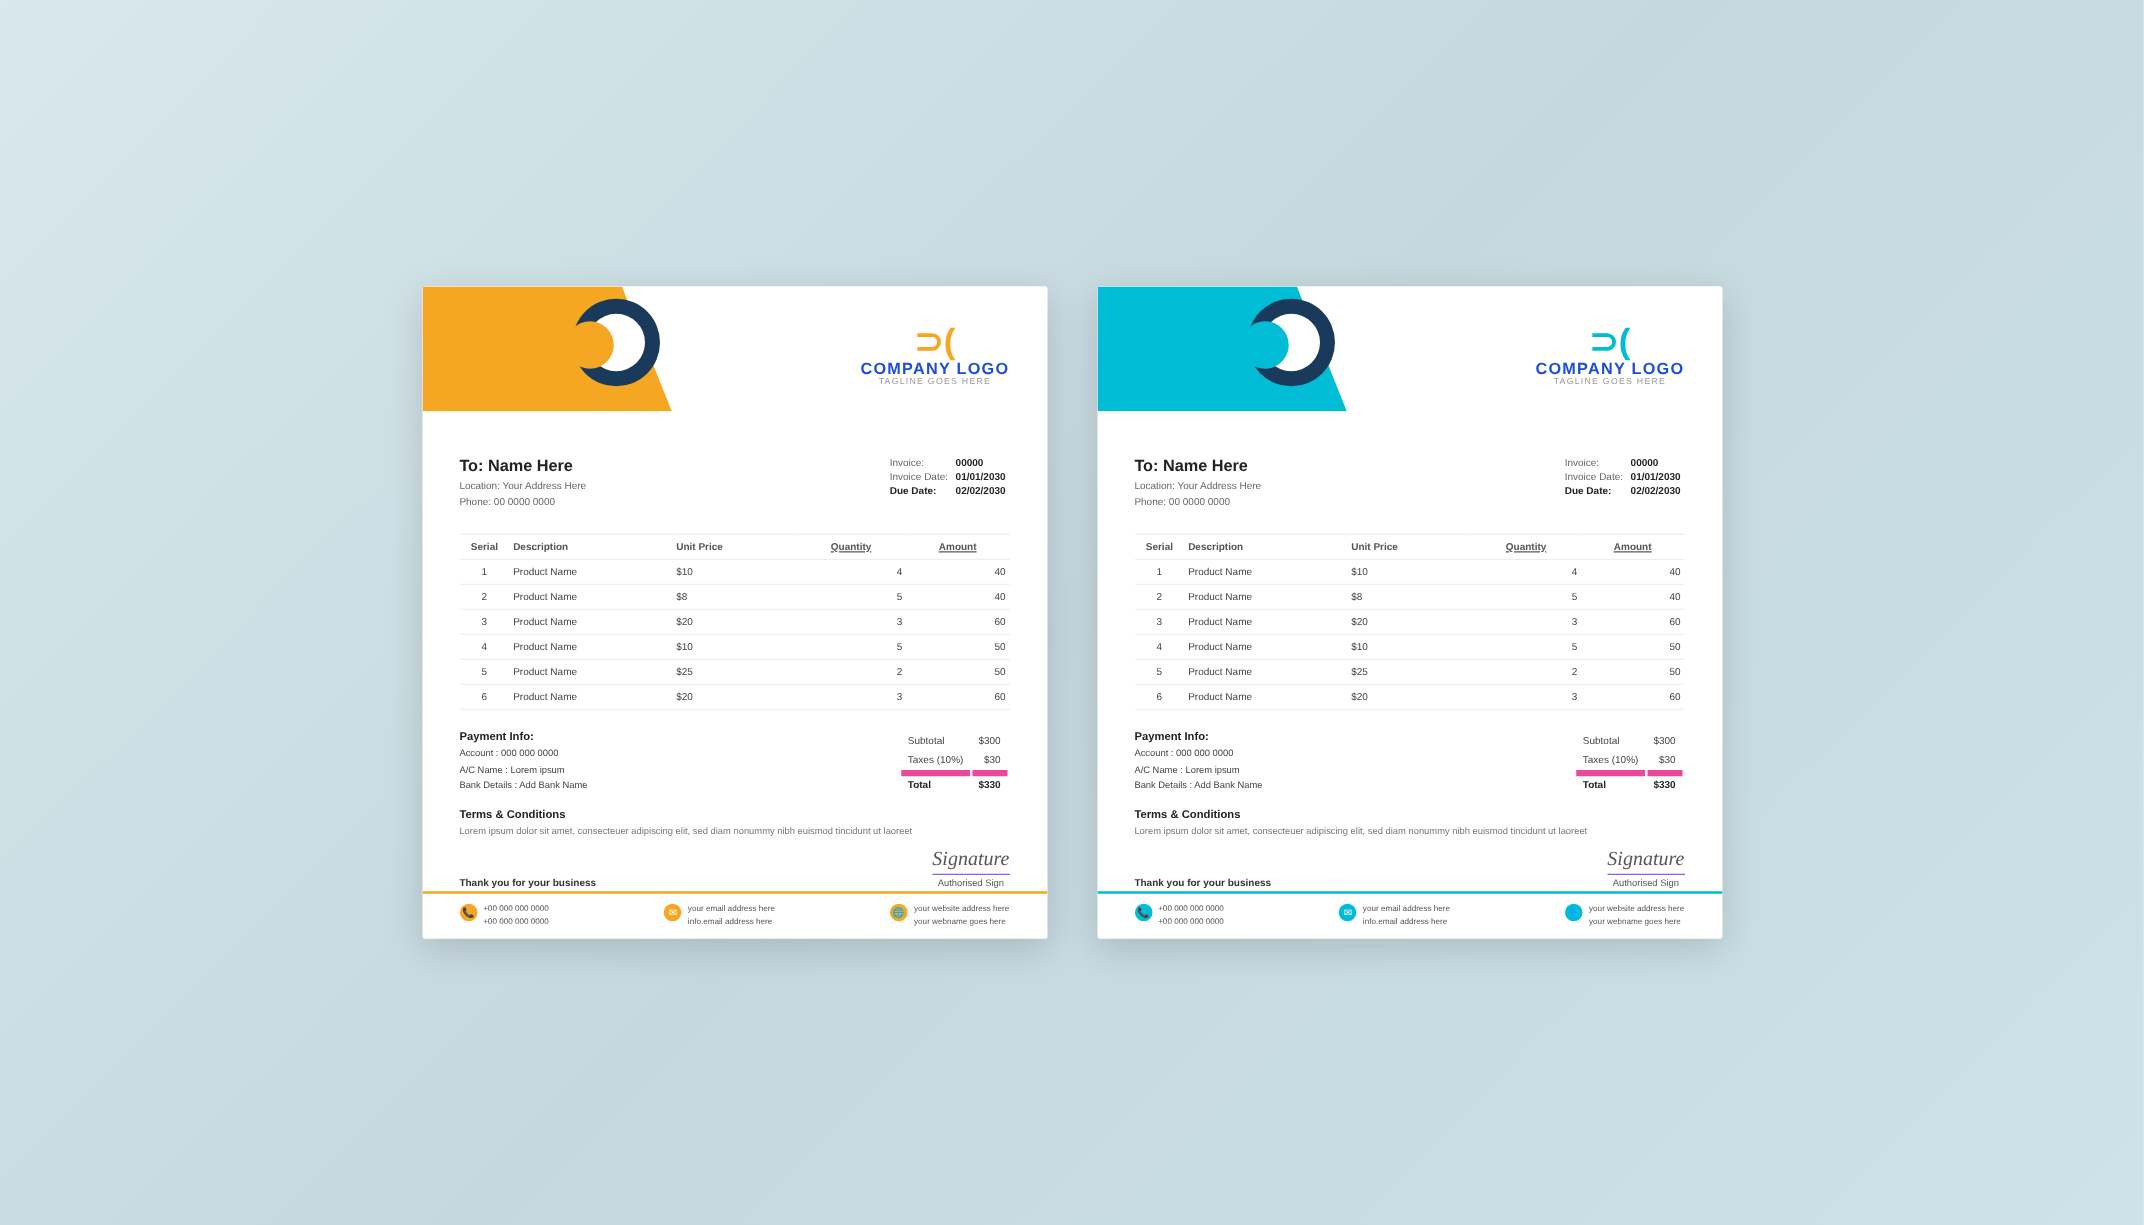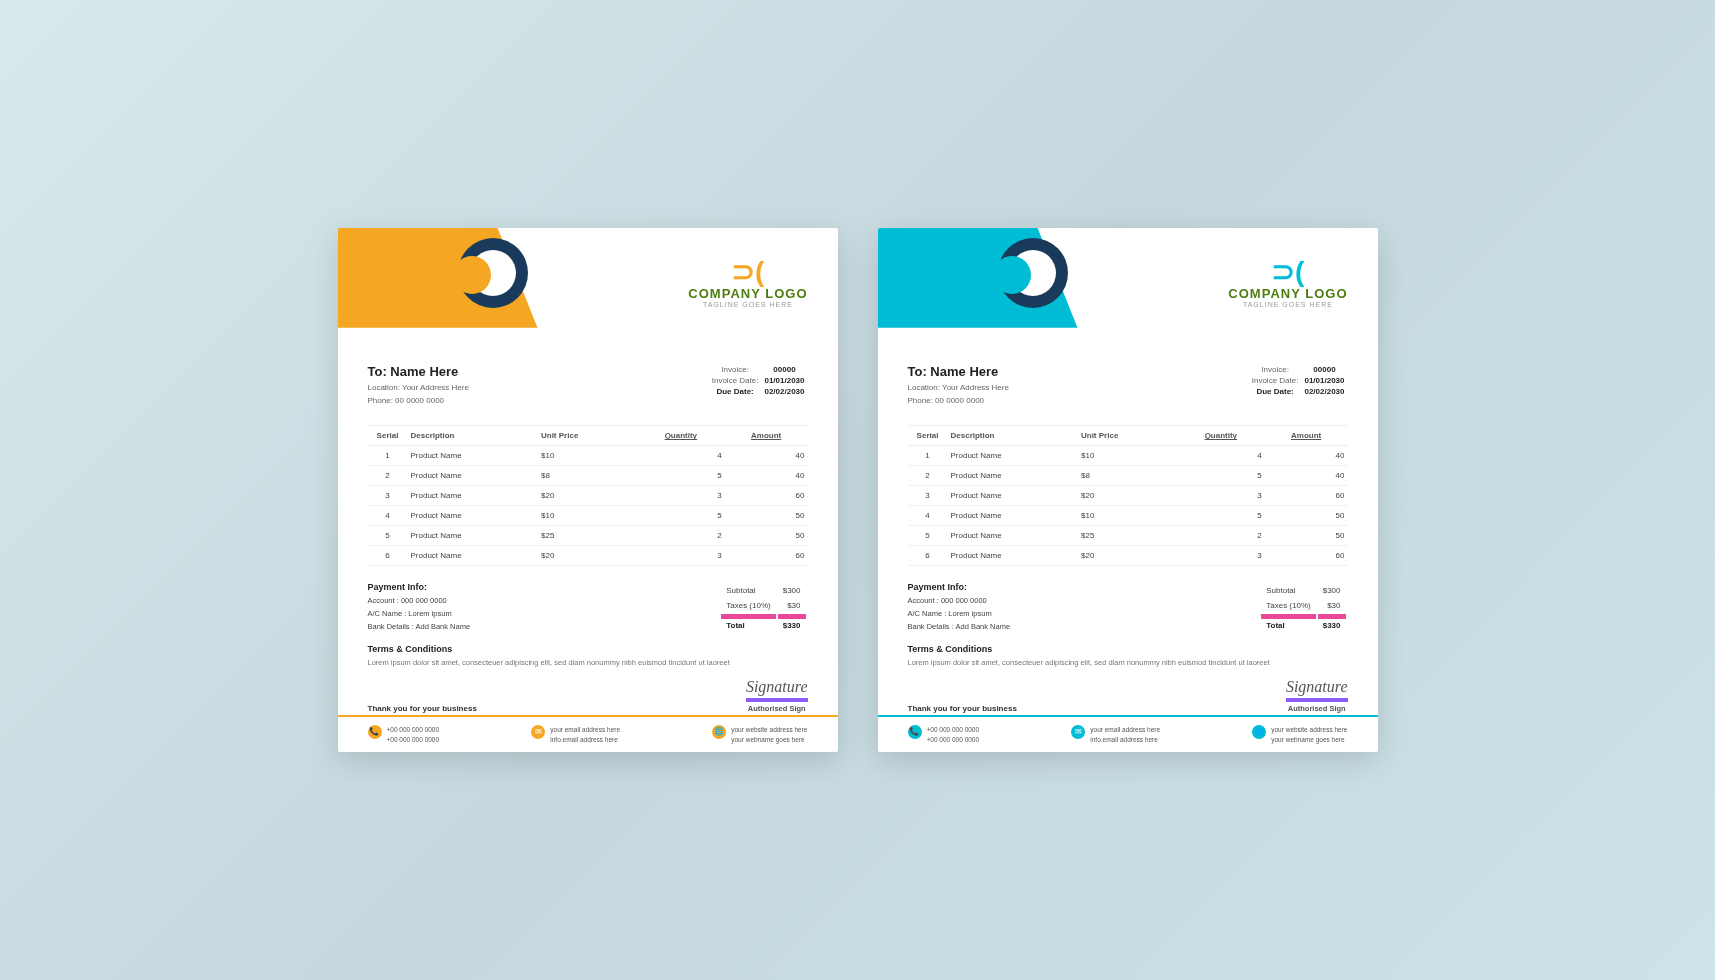--- a/index.html
+++ b/index.html
@@ -83,21 +83,21 @@
     .company-logo-symbol {
       font-size: 28px;
       font-weight: bold;
       line-height: 1;
     }
     .company-logo-symbol-orange { color: #F5A623; }
     .company-logo-symbol-blue { color: #00BCD4; }
     .company-logo-text {
       font-size: 13px;
       font-weight: bold;
-      color: #4d7c0f;
+      color: #1d4ed8;
       letter-spacing: 1px;
       display: block;
     }
     .company-tagline {
       font-size: 7px;
       color: #999;
       letter-spacing: 1px;
       display: block;
     }
     
@@ -113,21 +113,21 @@
       font-size: 13px;
       font-weight: bold;
       color: #222;
       margin-bottom: 3px;
     }
     .bill-to-detail {
       font-size: 8px;
       color: #666;
       line-height: 1.6;
     }
-    .invoice-meta { text-align: center; font-size: 8px; color: #444; }
+    .invoice-meta { text-align: left; font-size: 8px; color: #444; }
     .invoice-meta table { border-collapse: collapse; }
     .invoice-meta td { padding: 1px 3px; }
     .invoice-meta td:first-child { color: #666; }
     .invoice-meta td:last-child { font-weight: bold; color: #222; }
     .due-date-row td { color: #222 !important; }
     
     .invoice-table {
       width: calc(100% - 60px);
       margin: 8px 30px;
       border-collapse: collapse;
@@ -172,21 +172,21 @@
     .terms-title { font-weight: bold; font-size: 9px; margin-bottom: 3px; color: #222; }
     .terms-text { line-height: 1.5; color: #777; }
     .signature-box { text-align: center; font-size: 7.5px; color: #555; }
     .signature-text {
       font-family: 'Georgia', serif;
       font-style: italic;
       font-size: 16px;
       color: #555;
       line-height: 1.2;
     }
-    .signature-line { border-top: 4px solid #8b5cf6; margin-top: 2px; padding-top: 2px; font-weight: bold; }
+    .signature-line { border-top: 1px solid #8b5cf6; margin-top: 2px; padding-top: 2px; }
     
     .thankyou-section { padding: 2px 30px 6px; font-size: 8px; font-weight: bold; color: #333; }
     
     .invoice-footer {
       padding: 8px 30px;
       border-top: 2px solid transparent;
       display: flex;
       justify-content: space-between;
       align-items: center;
     }

